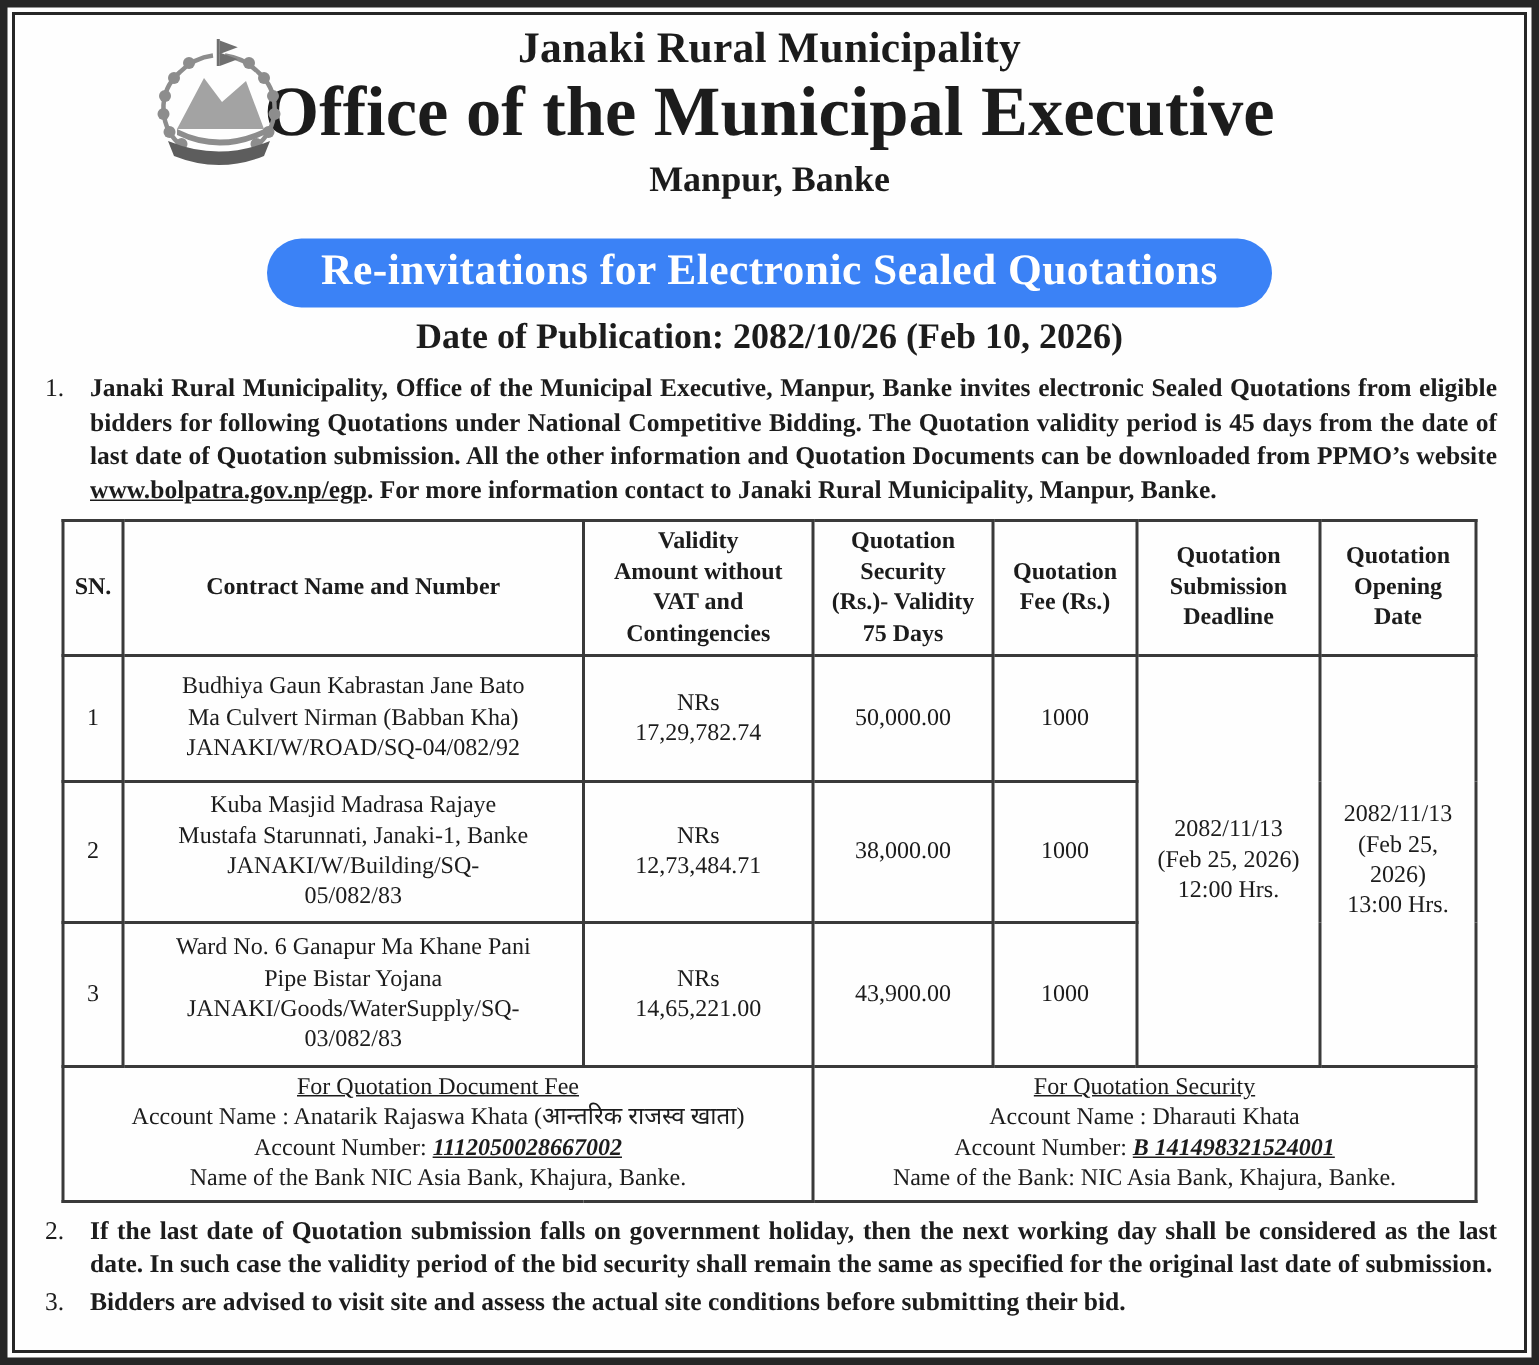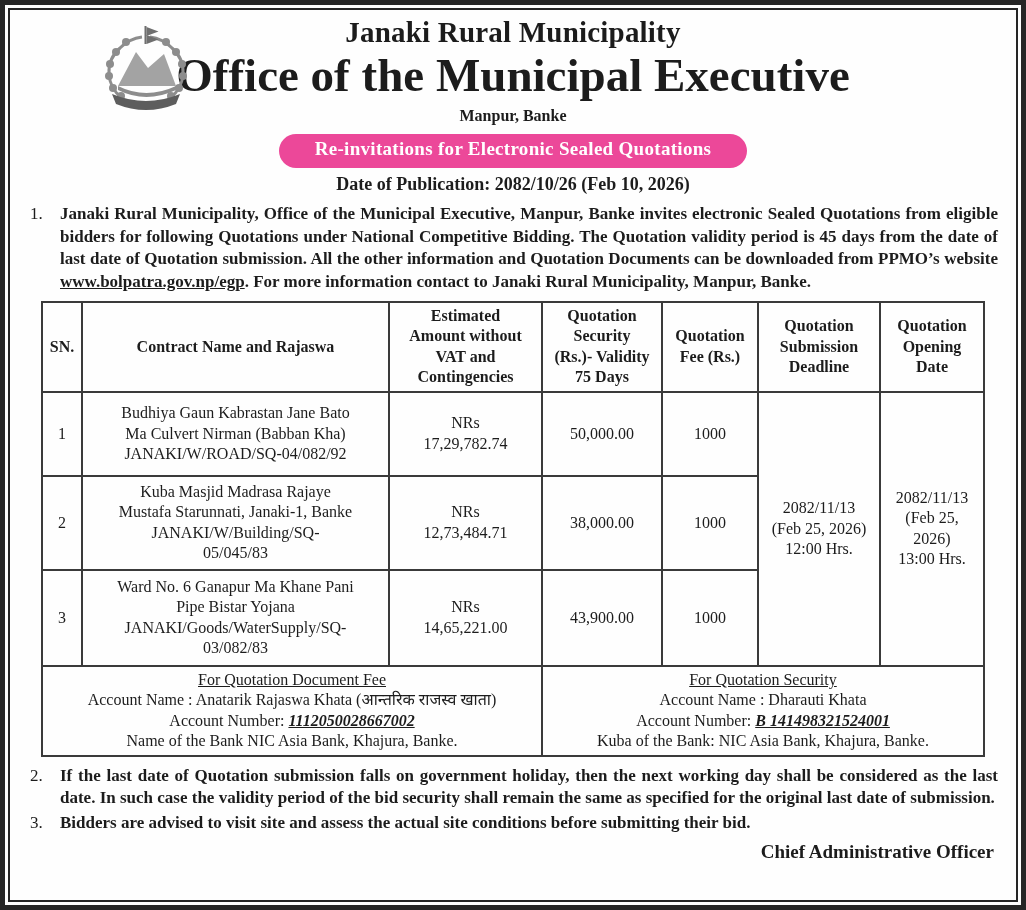--- a/index.html
+++ b/index.html
@@ -25,34 +25,34 @@
   }
 
   
   .doc-header { position: relative; text-align: center; }
   .logo-wrap {
     position: absolute; left: 66px; top: 8px;
     width: 108px; height: 96px;
   }
   .title-muni { font-size: 29px; font-weight: bold; line-height: 1.12; letter-spacing: .2px; }
   .title-office { font-size: 47px; font-weight: bold; line-height: 1.1; margin-top: 2px; }
-  .title-location { font-size: 16px; font-weight: bold; margin-top: 5px; }
+  .title-location { font-size: 24px; font-weight: bold; margin-top: 5px; }
   .banner {
     display: inline-block;
-    margin: 9px auto 4px auto;
-    background: #ec4899;
+    margin: 25px auto 4px auto;
+    background: #3b82f6;
     color: #ffffff;
-    font-size: 19px;
+    font-size: 29px;
     font-weight: bold;
     line-height: 1.2;
     padding: 4px 36px 7px 36px;
     border-radius: 28px;
     letter-spacing: .3px;
   }
-  .pub-line { font-size: 18px; font-weight: bold; line-height: 1.35; }
+  .pub-line { font-size: 24px; font-weight: bold; line-height: 1.35; }
 
   
   .numbered { display: flex; margin: 7px 2px 8px 4px; }
   .num-col { flex: 0 0 30px; font-size: 17px; line-height: 1.32; }
   .num-text { flex: 1; font-size: 17px; line-height: 1.32; text-align: justify; font-weight: bold; }
   .url-link { text-decoration: underline; color: inherit; }
 
   
   table.quot-table {
     width: 942px;
@@ -152,22 +152,22 @@
           <col style="width:307px">
           <col style="width:153px">
           <col style="width:120px">
           <col style="width:96px">
           <col style="width:122px">
           <col style="width:104px">
       </colgroup>
       <tbody>
           <tr class="th-row">
         <th>SN.</th>
-        <th>Contract Name and Rajaswa</th>
-        <th class="preline">Estimated
+        <th>Contract Name and Number</th>
+        <th class="preline">Validity
 Amount without
 VAT and
 Contingencies</th>
         <th class="preline">Quotation
 Security
 (Rs.)- Validity
 75 Days</th>
         <th class="preline">Quotation
 Fee (Rs.)</th>
         <th class="preline">Quotation
@@ -191,21 +191,21 @@
 12:00 Hrs.</td>
         <td rowspan="3" class="preline">2082/11/13
 (Feb 25, 2026)
 13:00 Hrs.</td>
       </tr>
       <tr class="r2">
         <td>2</td>
         <td class="preline">Kuba Masjid Madrasa Rajaye
 Mustafa Starunnati, Janaki-1, Banke
 JANAKI/W/Building/SQ-
-05/045/83</td>
+05/082/83</td>
         <td class="preline">NRs
 12,73,484.71</td>
         <td>38,000.00</td>
         <td>1000</td>
       </tr>
       <tr class="r3">
         <td>3</td>
         <td class="preline">Ward No. 6 Ganapur Ma Khane Pani
 Pipe Bistar Yojana
 JANAKI/Goods/WaterSupply/SQ-
@@ -219,33 +219,32 @@
         <td colspan="3" class="acct-cell">
           <div class="acct-title">For Quotation Document Fee</div>
           <div><span class="bold">Account Name : </span><span class="bold">Anatarik Rajaswa Khata</span><span> (आन्तरिक राजस्व खाता)</span></div>
           <div><span class="bold">Account Number: </span><span class="acct-number">1112050028667002</span></div>
           <div class="bold">Name of the Bank NIC Asia Bank, Khajura, Banke.</div>
         </td>
         <td colspan="4" class="acct-cell">
           <div class="acct-title">For Quotation Security</div>
           <div><span class="bold">Account Name : </span><span class="bold">Dharauti Khata</span></div>
           <div><span class="bold">Account Number: </span><span class="acct-number">B 141498321524001</span></div>
-          <div class="bold">Kuba of the Bank: NIC Asia Bank, Khajura, Banke.</div>
+          <div class="bold">Name of the Bank: NIC Asia Bank, Khajura, Banke.</div>
         </td>
       </tr>
     </tbody>
       </table>
 
     <div class="notes">
       <div class="note-row">
         <div class="num-col">2.</div>
         <div class="num-text">If the last date of Quotation submission falls on government holiday, then the next working day shall be considered as the last date. In such case the validity period of the bid security shall remain the same as specified for the original last date of submission.</div>
       </div>
       <div class="note-row">
         <div class="num-col">3.</div>
         <div class="num-text">Bidders are advised to visit site and assess the actual site conditions before submitting their bid.</div>
       </div>
     </div>
 
-    <div class="signature">Chief Administrative Officer</div>
 
   </div>
 </div>
 
 </body></html>

